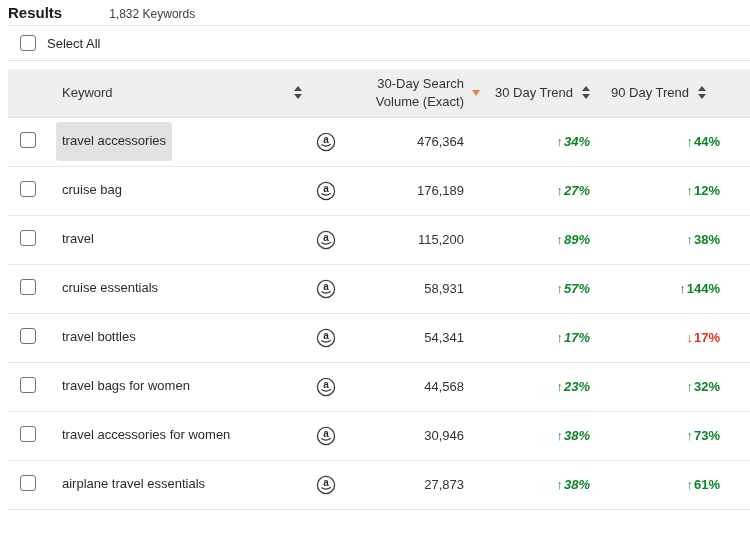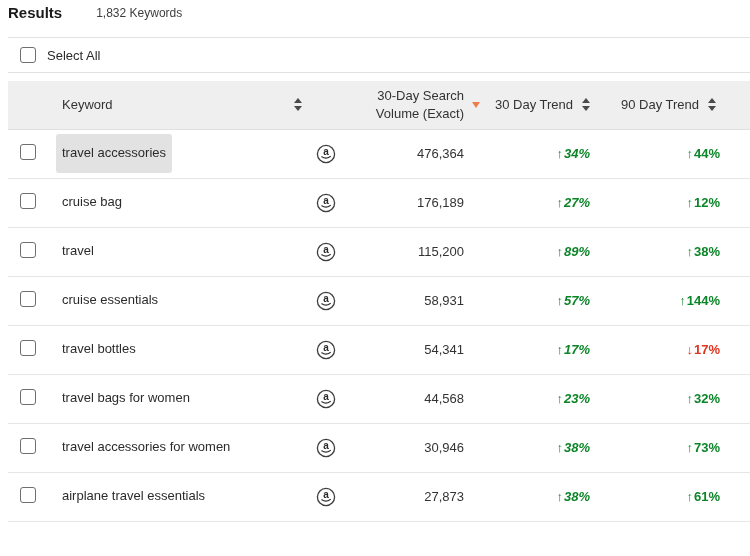--- a/index.html
+++ b/index.html
@@ -6,27 +6,27 @@
   html, body { background: #ffffff; }
   body {
     width: 750px; height: 556px;
     font-family: "Liberation Sans", "DejaVu Sans", sans-serif;
     color: #2b2b2b;
     overflow: hidden;
   }
   .page { padding: 2px 0 0 8px; width: 750px; }
 
   
-  .results-header { display: flex; align-items: center; gap: 7px; padding-top: 2px; }
+  .results-header { display: flex; align-items: flex-end; gap: 20px; padding-top: 2px; }
   .results-title { font-size: 15px; font-weight: bold; color: #1a1a1a; }
   .results-count { font-size: 12px; color: #3d3d3d; margin-left: 27px; }
 
   
   .select-all-bar {
-    margin-top: 16px;
+    margin-top: 4px;
     height: 36px;
     display: flex; align-items: center;
     border-top: 1px solid #e2e2e2;
     border-bottom: 1px solid #e2e2e2;
     padding-left: 12px;
     margin-bottom: 8px;
   }
   .select-all-bar label { display: flex; align-items: center; gap: 11px; font-size: 13px; color: #2b2b2b; cursor: pointer; }
 
   .checkbox {
@@ -55,21 +55,21 @@
     font-weight: 400;
     color: #333;
     border-bottom: 1px solid #e0e0e0;
     vertical-align: middle;
     cursor: pointer;
   }
   .th-flex { display: flex; align-items: center; }
   .th-left { justify-content: flex-start; padding-left: 10px; }
   .th-right-vol { justify-content: flex-end; padding-right: 8px; }
   .th-right-30 { justify-content: flex-end; padding-right: 14px; }
-  .th-right-90 { justify-content: flex-end; padding-right: 34px; }
+  .th-right-90 { justify-content: flex-end; padding-right: 44px; }
   .th-label { white-space: pre-line; text-align: right; line-height: 1.35; }
   .th-label-left { text-align: left; }
 
   
   .sort-both { display: inline-flex; flex-direction: column; gap: 3px; margin-left: 9px; }
   .sort-both .tri-up { width: 0; height: 0; border-left: 4px solid transparent; border-right: 4px solid transparent; border-bottom: 5px solid #4a4a4a; }
   .sort-both .tri-down { width: 0; height: 0; border-left: 4px solid transparent; border-right: 4px solid transparent; border-top: 5px solid #4a4a4a; }
   .sort-kw { margin-left: auto; margin-right: 4px; }
   .sort-active { width: 0; height: 0; border-left: 4px solid transparent; border-right: 4px solid transparent; border-top: 6px solid var(--sort-active, #ef7c4d); margin-left: 8px; }
 

